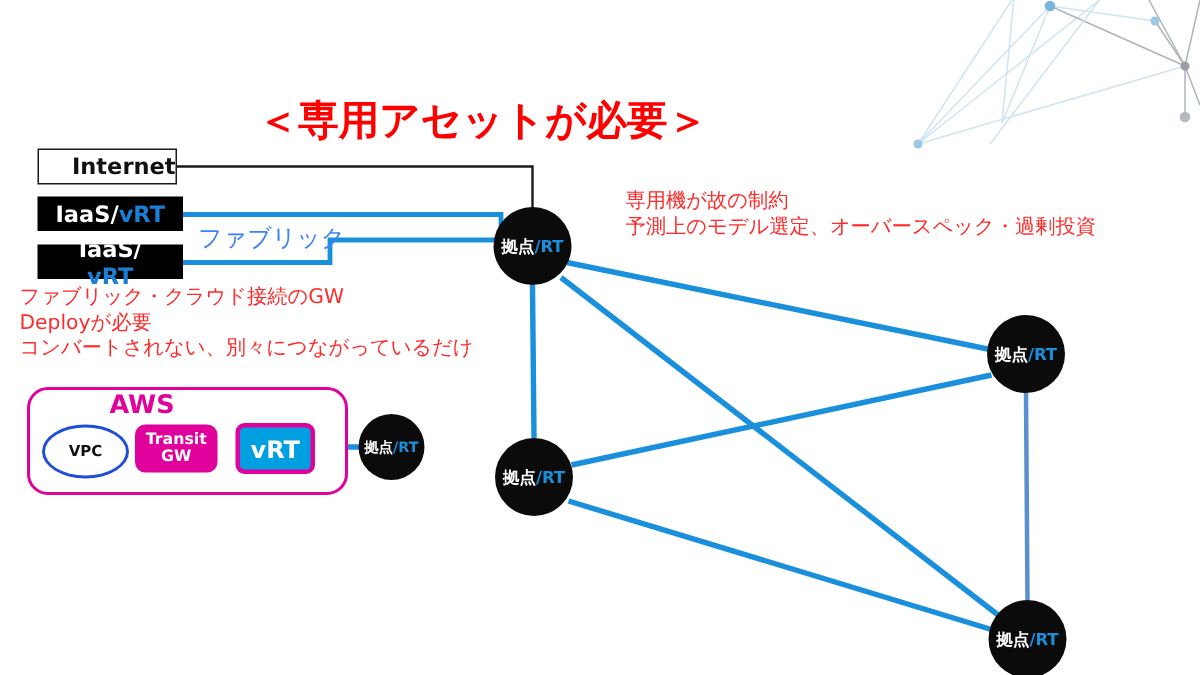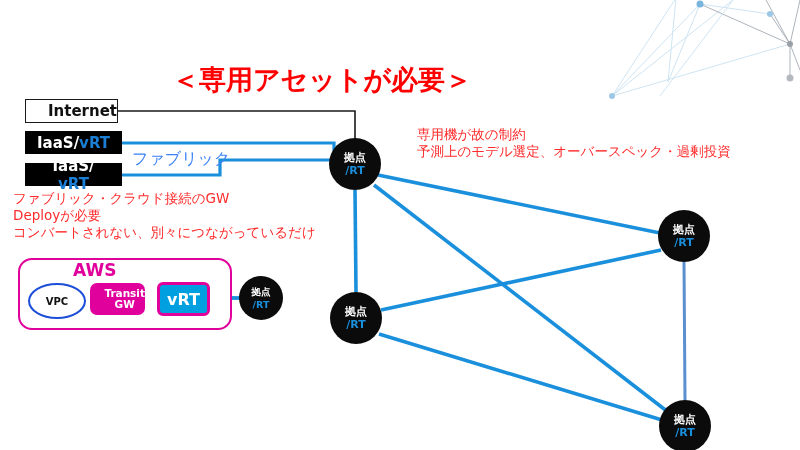--- a/index.html
+++ b/index.html
@@ -78,36 +78,36 @@
   }
   #vpc-oval{
     position:absolute;left:28px;top:283px;width:54px;height:32px;
     border:2px solid #1d4ed8;border-radius:50%;background:#ffffff;
     z-index:6;display:flex;align-items:center;justify-content:center;
     color:#111;font-weight:bold;font-size:10px;
   }
   #transit-gw{
     position:absolute;left:90px;top:283px;width:55px;height:32px;
     background:#e0009b;border-radius:7px;z-index:6;
-    display:flex;align-items:center;justify-content:flex-end;
+    display:flex;align-items:center;justify-content:center;
     text-align:center;color:#ffffff;font-weight:bold;font-size:10.5px;
     line-height:11.5px;
   }
   #vrt-box{
     position:absolute;left:157px;top:282px;width:53px;height:34px;
     background:#00a0e0;border:3px solid #e0009b;border-radius:6px;
     z-index:6;display:flex;align-items:center;justify-content:center;
     color:#ffffff;font-weight:bold;font-size:16px;box-sizing:border-box;
   }
 
   
   .node{
     position:absolute;z-index:5;border-radius:50%;
     background:#0b0b0b;
-    display:flex;flex-direction:column;
+    display:flex;flex-direction:row;
     align-items:center;justify-content:center;
     line-height:13px;
   }
   .node .n-top{color:#ffffff;font-weight:bold;font-size:11px;}
   .node .n-bot{color:#1a8fdc;font-weight:bold;font-size:11px;}
   .node.small .n-top{font-size:9.5px;}
   .node.small .n-bot{font-size:9.5px;}
 </style>
 </head>
 <body>

